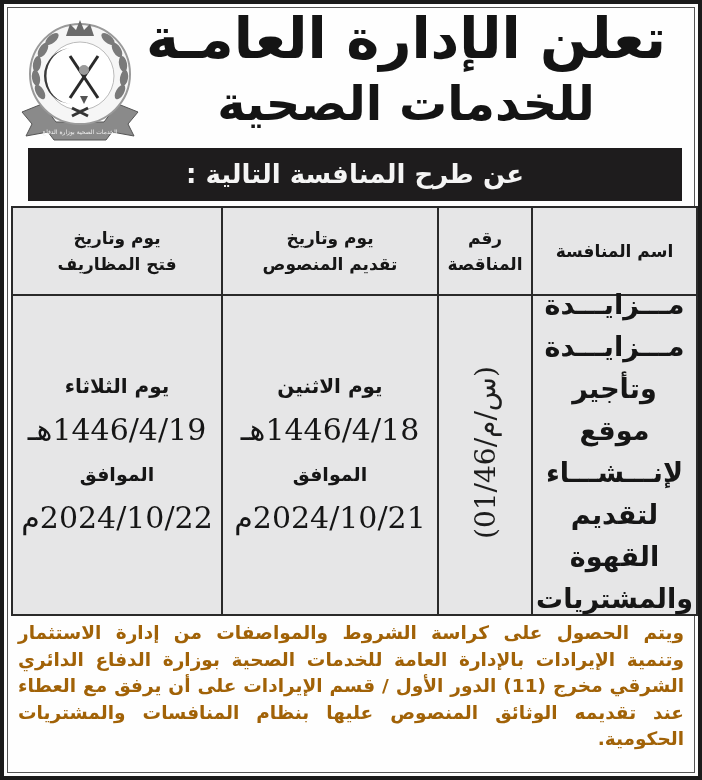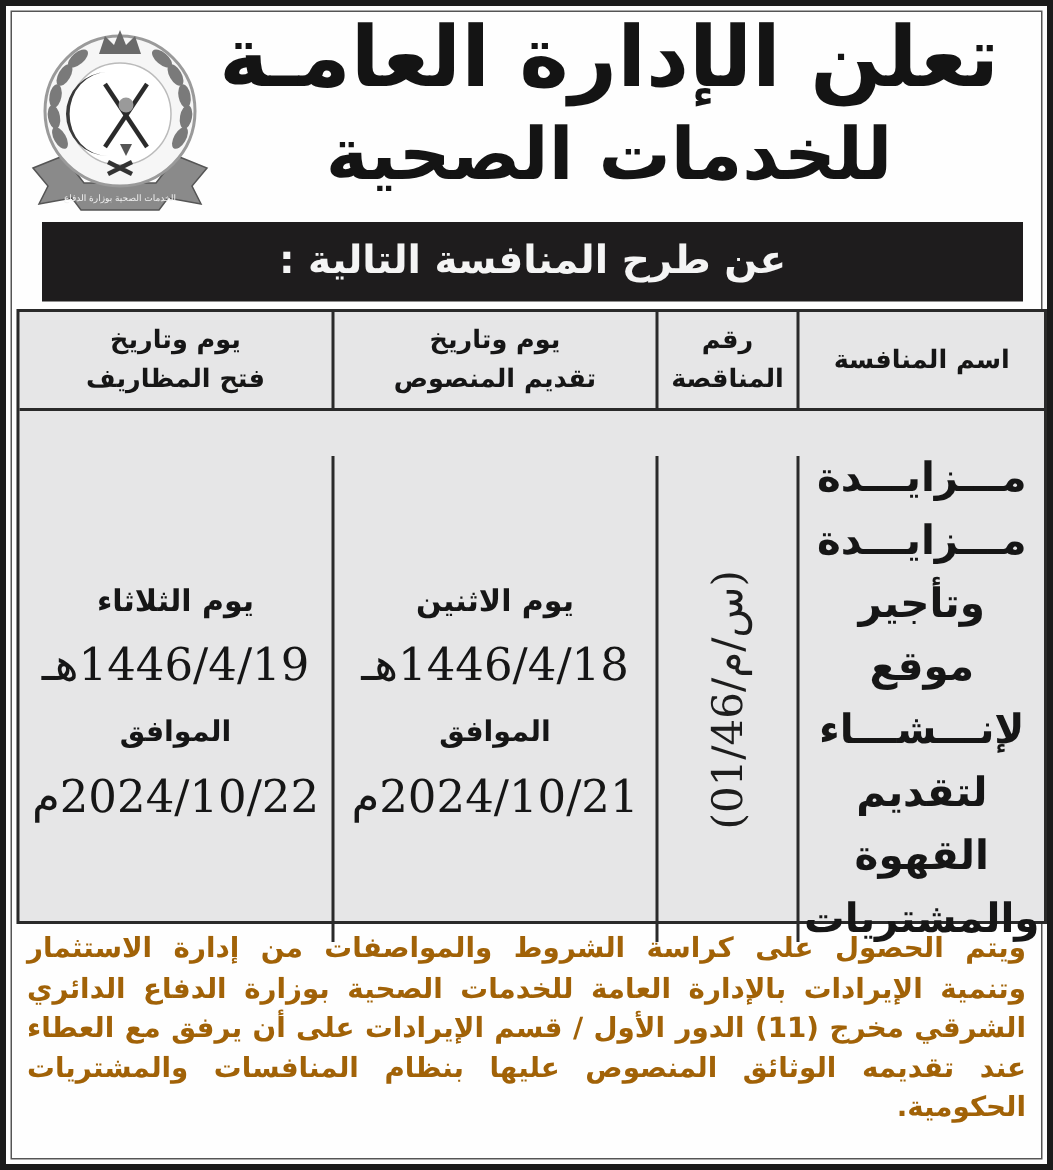--- a/index.html
+++ b/index.html
@@ -25,22 +25,22 @@
   .banner {
     position: absolute; left: 24px; top: 144px; width: 654px; height: 53px;
     background: #1e1c1d; color: #f4f4f4; direction: rtl; text-align: center;
     font-weight: bold; font-size: 26px; line-height: 53px;
   }
   .table {
     position: absolute; left: 7px; top: 202px; width: 687px; height: 410px;
     border: 2px solid #2a2a2a; background: #e6e6e7; direction: rtl;
   }
   .row { position: absolute; left: 0; right: 0; display: flex; flex-direction: row; }
-  .row.head { top: 0; height: 66px; border-bottom: 2px solid #2a2a2a; }
-  .row.body { top: 82px; height: 324px; margin-top: 14px; }
+  .row.head { top: 0; height: 88px; border-bottom: 2px solid #2a2a2a; }
+  .row.body { top: 82px; height: 324px; }
   .cell {
     height: 100%; border-left: 2px solid #2a2a2a; display: flex; flex-direction: column;
     align-items: center; justify-content: center; text-align: center; color: #161616;
   }
   .cell:last-child { border-left: none; }
   .c1 { width: 165px; }
   .c2 { width: 94px; }
   .c3 { width: 216px; }
   .c4 { flex: 1; }
   .head .cell { font-weight: bold; font-size: 17px; line-height: 26px; }

